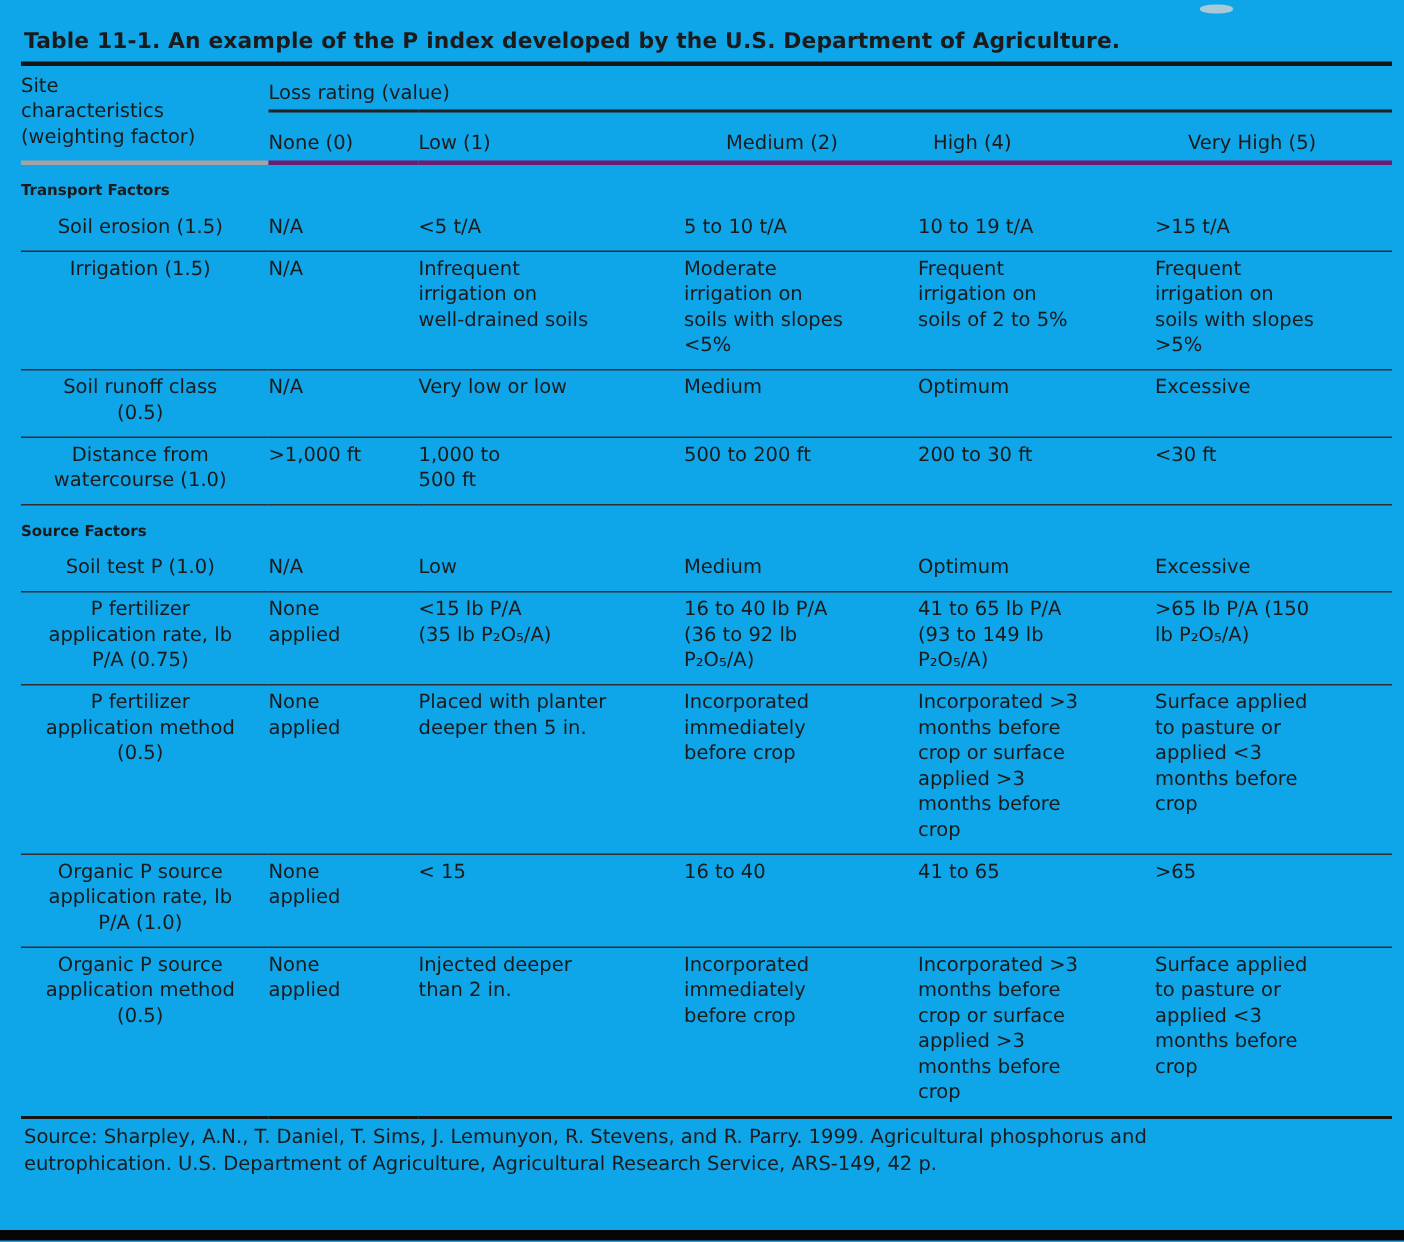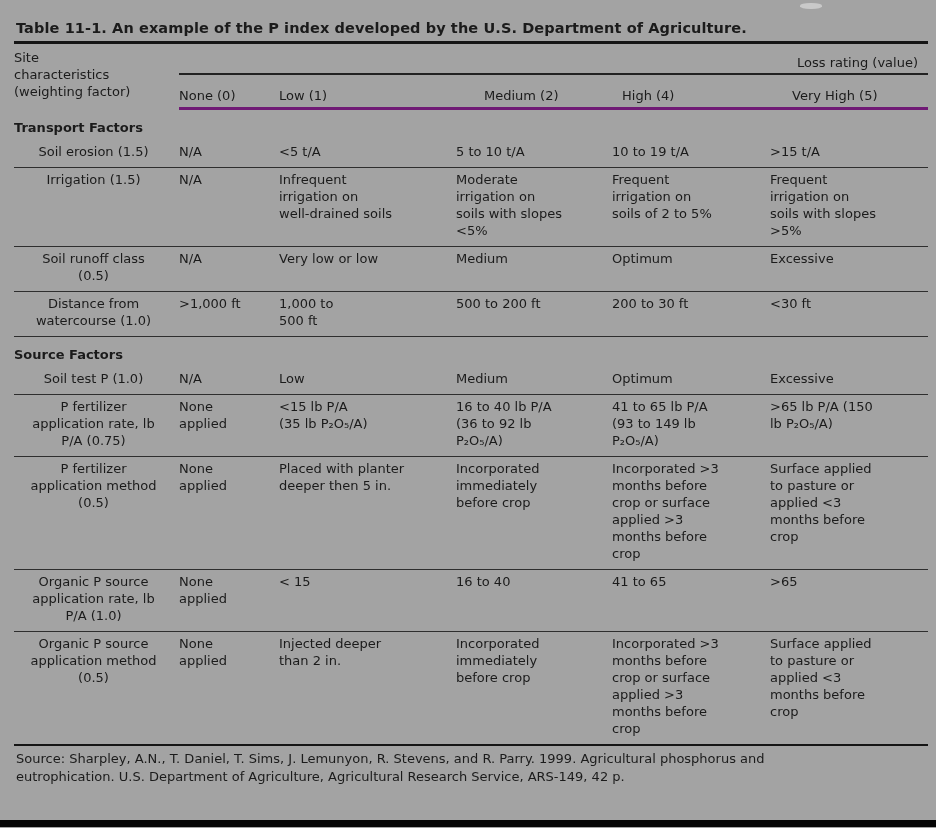--- a/index.html
+++ b/index.html
@@ -10,21 +10,21 @@
     width: 936px; height: 828px;
     overflow: hidden;
     font-family: "DejaVu Sans", "Liberation Sans", sans-serif;
     color: #1b1b1b;
     position: relative;
     -webkit-font-smoothing: antialiased;
   }
   .page {
     position: relative;
     width: 936px; height: 828px;
-    background: #a3a3a3;
+    background: #0ea5e9;
     box-sizing: border-box;
     padding: 18px 8px 0 14px;
   }
   .scan-smudge {
     position: absolute;
     left: 800px; top: 3px;
     width: 22px; height: 6px;
     background: #d2d2d2;
     border-radius: 45%;
     opacity: .8;
@@ -58,38 +58,38 @@
     vertical-align: top;
     padding: 3px 10px 7px 0;
   }
   th.corner {
     white-space: pre-line;
     vertical-align: top;
     padding-top: 5px;
     border-bottom: 3px solid #a3a3a3;
   }
   th.group-header {
-    text-align: right;
+    text-align: left;
     vertical-align: bottom;
     border-bottom: 2px solid #222;
     padding-bottom: 2px;
   }
   tr.col-headers th {
     vertical-align: bottom;
     border-bottom: 3px solid #701a75;
     padding-top: 4px;
     padding-bottom: 3px;
   }
   tr.col-headers th.med { padding-left: 28px; }
   tr.col-headers th.high { padding-left: 10px; }
   tr.col-headers th.vhigh { padding-left: 22px; }
 
   tr.section-row td {
     font-weight: bold;
-    font-size: 13px;
+    font-size: 10px;
     padding: 9px 0 4px 0;
     border-bottom: none;
   }
   tr.data-row td {
     border-bottom: 1.6px solid #2e2e2e;
     white-space: pre-line;
   }
   tr.data-row.last td {
     border-bottom: 2.5px solid #151515;
   }

